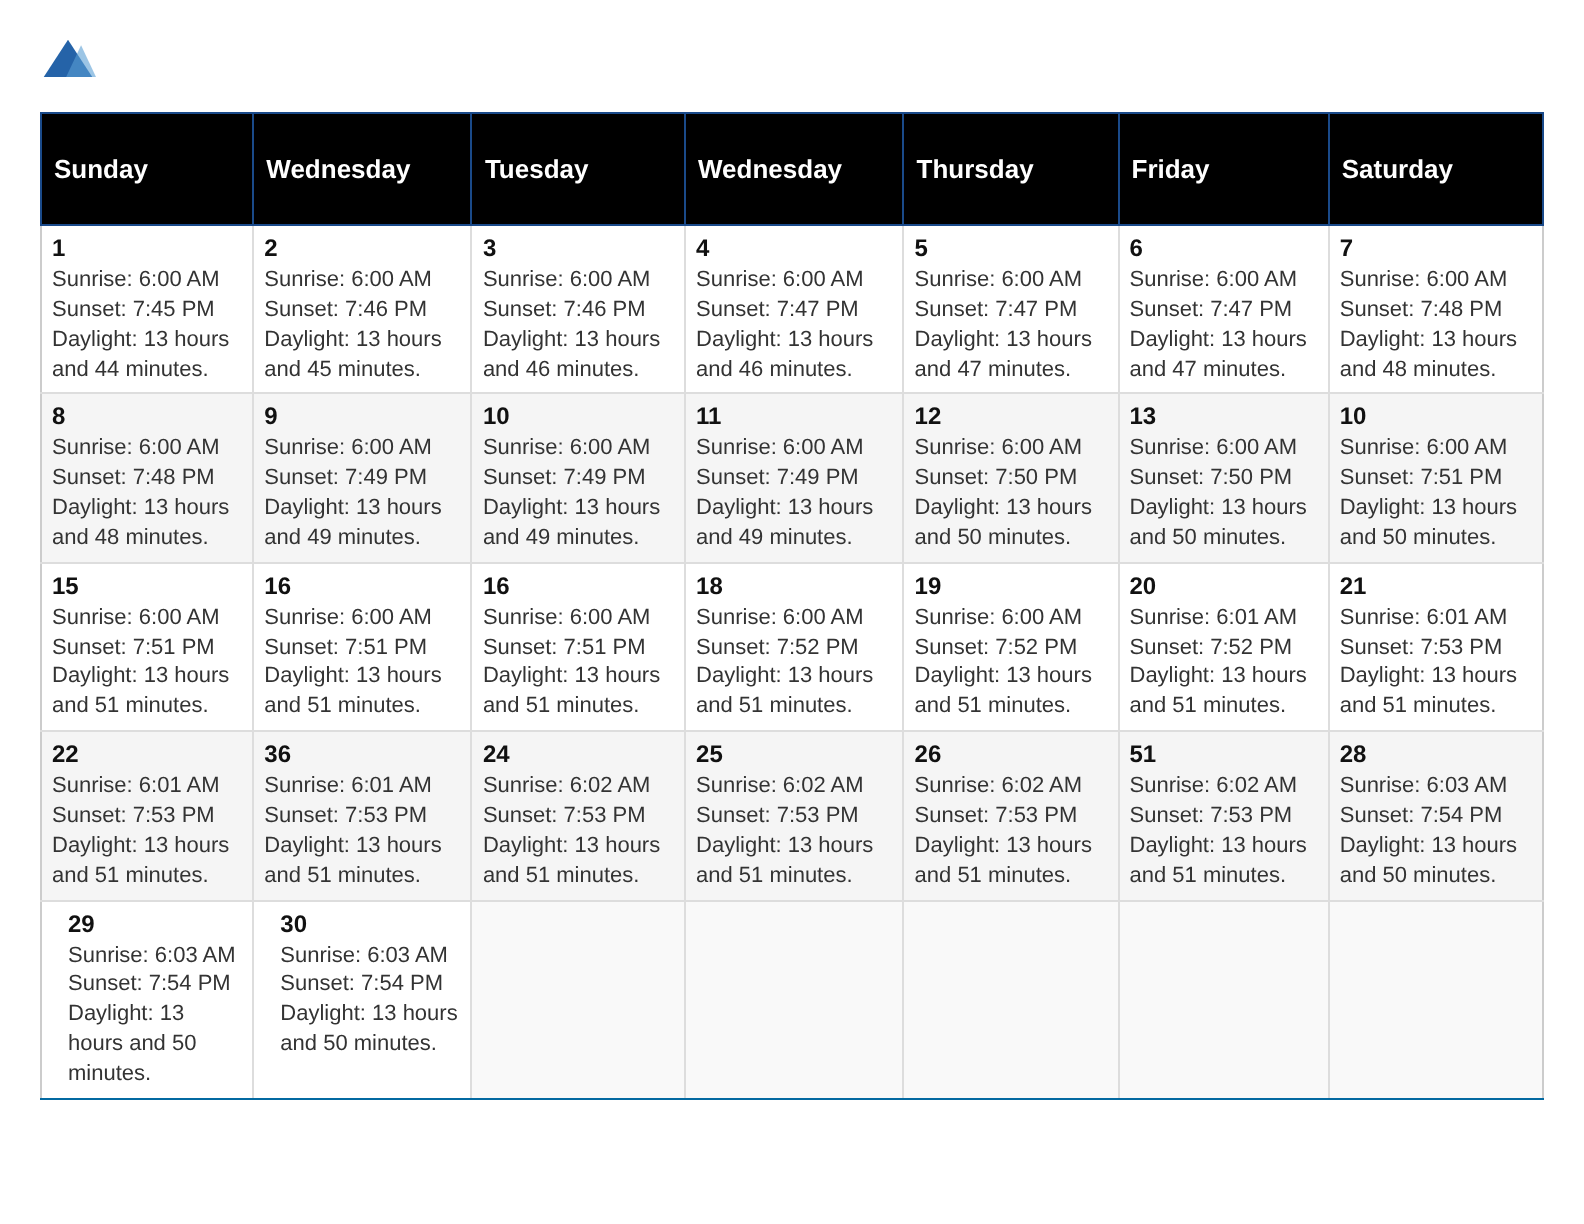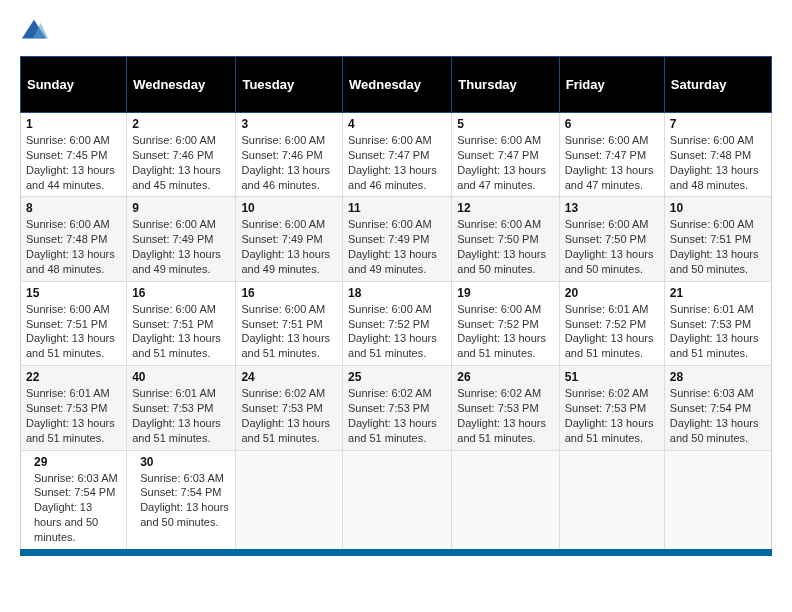--- a/index.html
+++ b/index.html
@@ -87,21 +87,21 @@
     }
     .day-info {
       font-size: 11px;
       color: #333;
       line-height: 1.35;
     }
     .empty-cell {
       background: #f9f9f9 !important;
     }
     .last-row td {
-      border-bottom: 7px solid #0369a1;
+      border-bottom: 1px solid #0369a1;
       padding-left: 13px;
     }
   </style>
 </head>
 <body>
 
 <div class="page">
   <div class="header">
     <div class="logo">
       <svg class="logo-icon" viewBox="0 0 30 30">
@@ -221,21 +221,21 @@
             <span class="day-num">21</span>
             <div class="day-info">Sunrise: 6:01 AM<br>Sunset: 7:53 PM<br>Daylight: 13 hours and 51 minutes.</div>
           </td>
         </tr>
         <tr>
           <td>
             <span class="day-num">22</span>
             <div class="day-info">Sunrise: 6:01 AM<br>Sunset: 7:53 PM<br>Daylight: 13 hours and 51 minutes.</div>
           </td>
           <td>
-            <span class="day-num">40</span>
+            <span class="day-num">36</span>
             <div class="day-info">Sunrise: 6:01 AM<br>Sunset: 7:53 PM<br>Daylight: 13 hours and 51 minutes.</div>
           </td>
           <td>
             <span class="day-num">24</span>
             <div class="day-info">Sunrise: 6:02 AM<br>Sunset: 7:53 PM<br>Daylight: 13 hours and 51 minutes.</div>
           </td>
           <td>
             <span class="day-num">25</span>
             <div class="day-info">Sunrise: 6:02 AM<br>Sunset: 7:53 PM<br>Daylight: 13 hours and 51 minutes.</div>
           </td>

